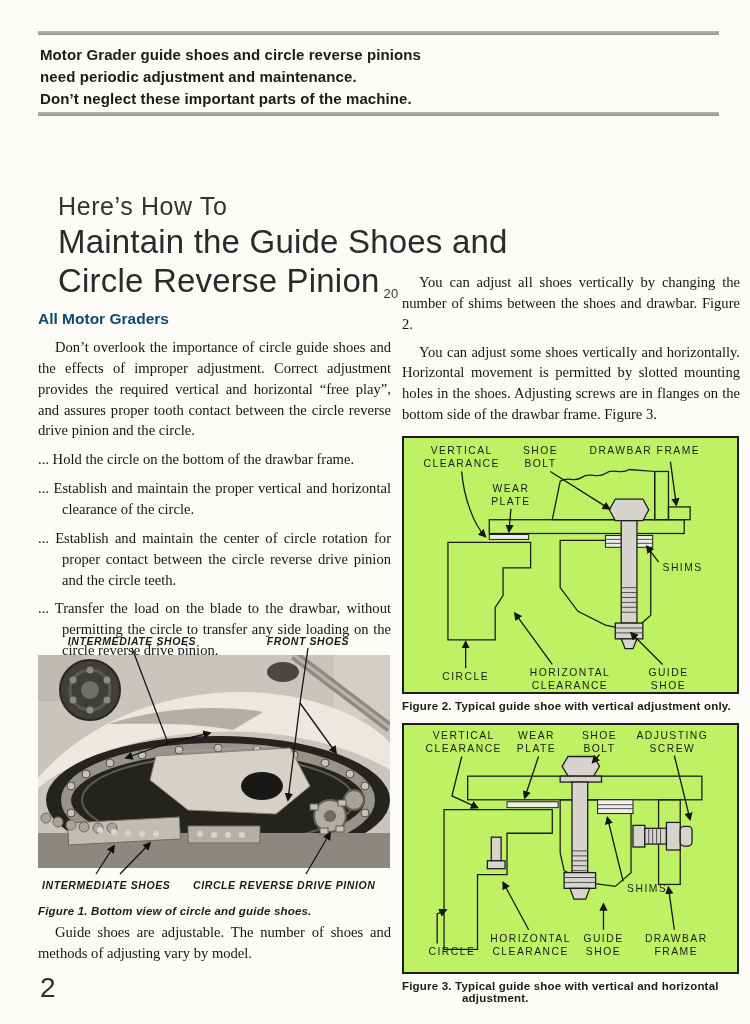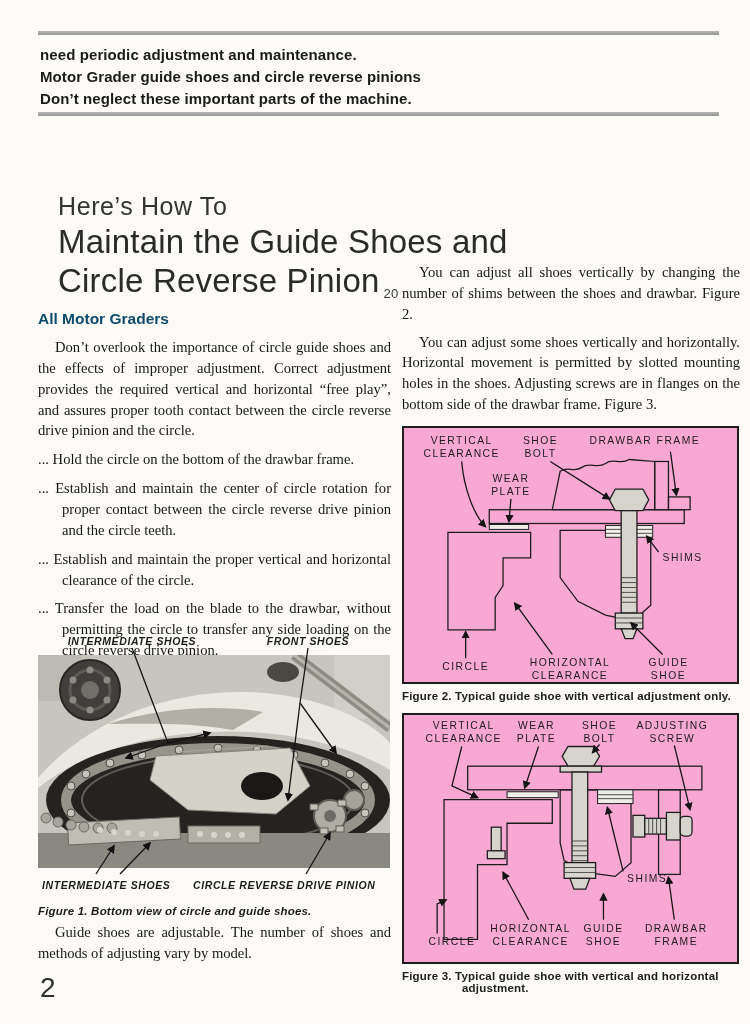--- a/index.html
+++ b/index.html
@@ -24,22 +24,22 @@
   .section-heading{font-family:"Liberation Sans",sans-serif;font-weight:bold;
     font-size:15.5px;margin:14px 0 9px 0;color:#0c4a6e;}
   .body-p{font-size:14.6px;line-height:1.43;text-align:justify;
     text-indent:17px;margin:0 0 7px 0;}
   .bullet{font-size:14.6px;line-height:1.43;text-align:justify;
     padding-left:24px;text-indent:-24px;margin:8px 0;font-family:Liberation Serif, serif;}
   .figure1{position:absolute;left:38px;top:628px;width:344px;font-style:italic;}
   .fig-caption{font-family:"Liberation Sans",sans-serif;font-weight:600;
     font-size:11.5px;letter-spacing:.2px;color:#1c1c1c;margin-top:5px;}
   .para3{position:absolute;left:38px;top:922px;width:353px;}
-  .right-col{position:absolute;left:402px;top:262px;width:338px;}
-  .figure-box{width:337px;background:#f9a8d4;border:2px solid #1d1d1b;
+  .right-col{position:absolute;left:402px;top:272px;width:338px;}
+  .figure-box{width:337px;background:#bef264;border:2px solid #1d1d1b;
     box-sizing:border-box;margin-top:11px;}
   .figure-box svg{display:block;}
   .cap2{margin:6px 0 10px 0;}
   .cap3{margin-top:6px;padding-left:60px;text-indent:-60px;}
   .page-number{position:absolute;left:40px;top:972px;
     font-family:"Liberation Sans",sans-serif;font-size:28px;color:#2e2e2e;}
   
   .dlabel{font-family:"Liberation Sans",sans-serif;font-size:10.5px;
     letter-spacing:1.5px;fill:#1b1b1b;font-weight:500;}
   .plabel{font-family:"Liberation Sans",sans-serif;font-size:10.5px;
@@ -51,39 +51,39 @@
   .thread{stroke:#3c3c3a;stroke-width:.9;}
 </style>
 </head>
 <body>
 
 <div class="page">
 
   <div class="rule rule-top"></div>
 
   <div class="header-box">
+    <div>Motor Grader guide shoes and circle reverse pinions</div>
     <div>need periodic adjustment and maintenance.</div>
-    <div>Motor Grader guide shoes and circle reverse pinions</div>
     <div>Don’t neglect these important parts of the machine.</div>
   </div>
 
   <div class="rule rule-mid"></div>
 
   <div class="title-block">
     <div class="kicker">Here’s How To</div>
     <div class="title-line">Maintain the Guide Shoes and</div>
     <div class="title-line"><span>Circle Reverse Pinion</span><span class="footnote">20</span></div>
   </div>
 
   <div class="left-col">
     <div class="section-heading">All Motor Graders</div>
     <p class="body-p">Don’t overlook the importance of circle guide shoes and the effects of improper adjustment. Correct adjustment provides the required vertical and horizontal “free play”, and assures proper tooth contact between the circle reverse drive pinion and the circle.</p>
     <div class="bullet">... Hold the circle on the bottom of the drawbar frame.</div>
+    <div class="bullet">... Establish and maintain the proper vertical and horizontal clearance of the circle.</div>
     <div class="bullet">... Establish and maintain the center of circle rotation for proper contact between the circle reverse drive pinion and the circle teeth.</div>
-    <div class="bullet">... Establish and maintain the proper vertical and horizontal clearance of the circle.</div>
     <div class="bullet">... Transfer the load on the blade to the drawbar, without permitting the circle to transfer any side loading on the circle reverse drive pinion.</div>
   </div>
 
   <div class="figure1">
     <svg width="352" height="268" viewBox="0 0 352 268">
       <defs>
         <clipPath id="pc1">
             <rect x="0" y="27" width="352" height="213"></rect>
           </clipPath>
         <marker id="a1" viewBox="0 0 10 10" refX="8" refY="5" markerWidth="6.5" markerHeight="6.5" orient="auto">

